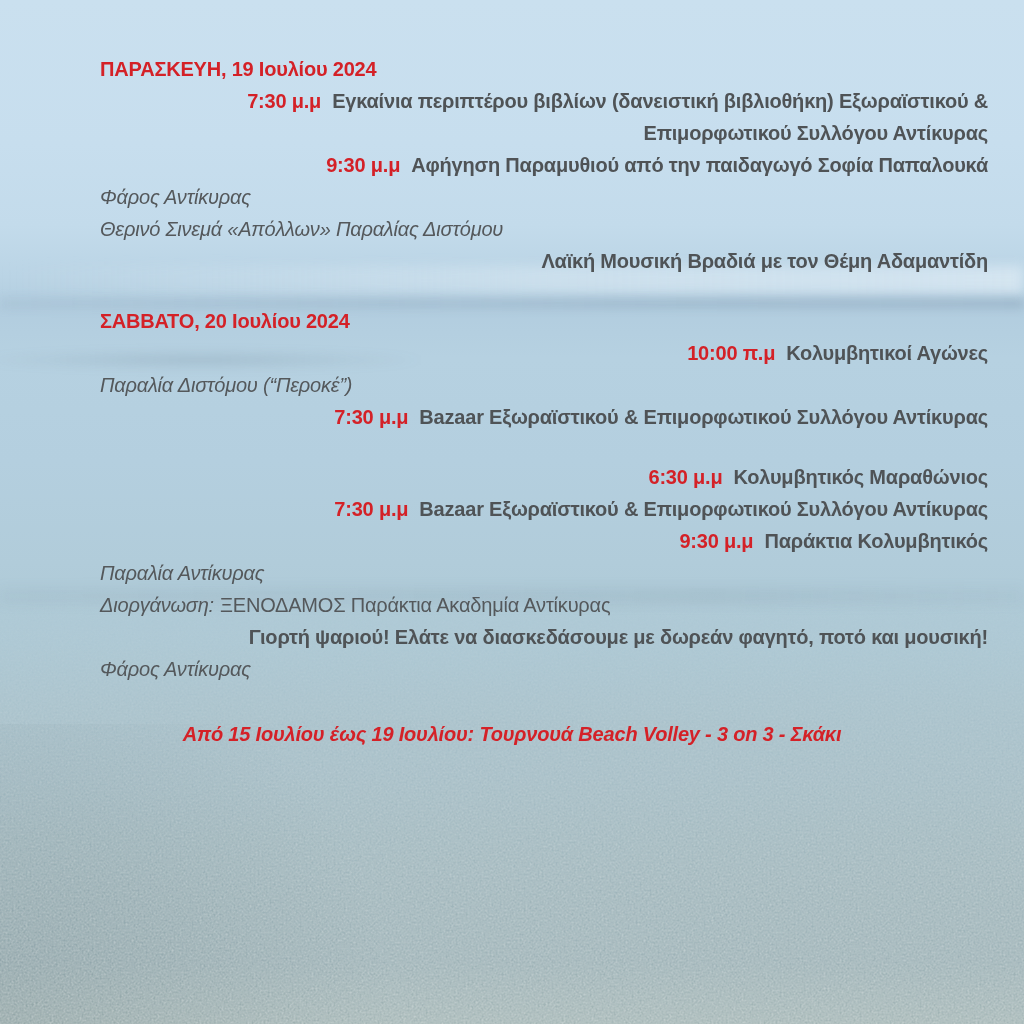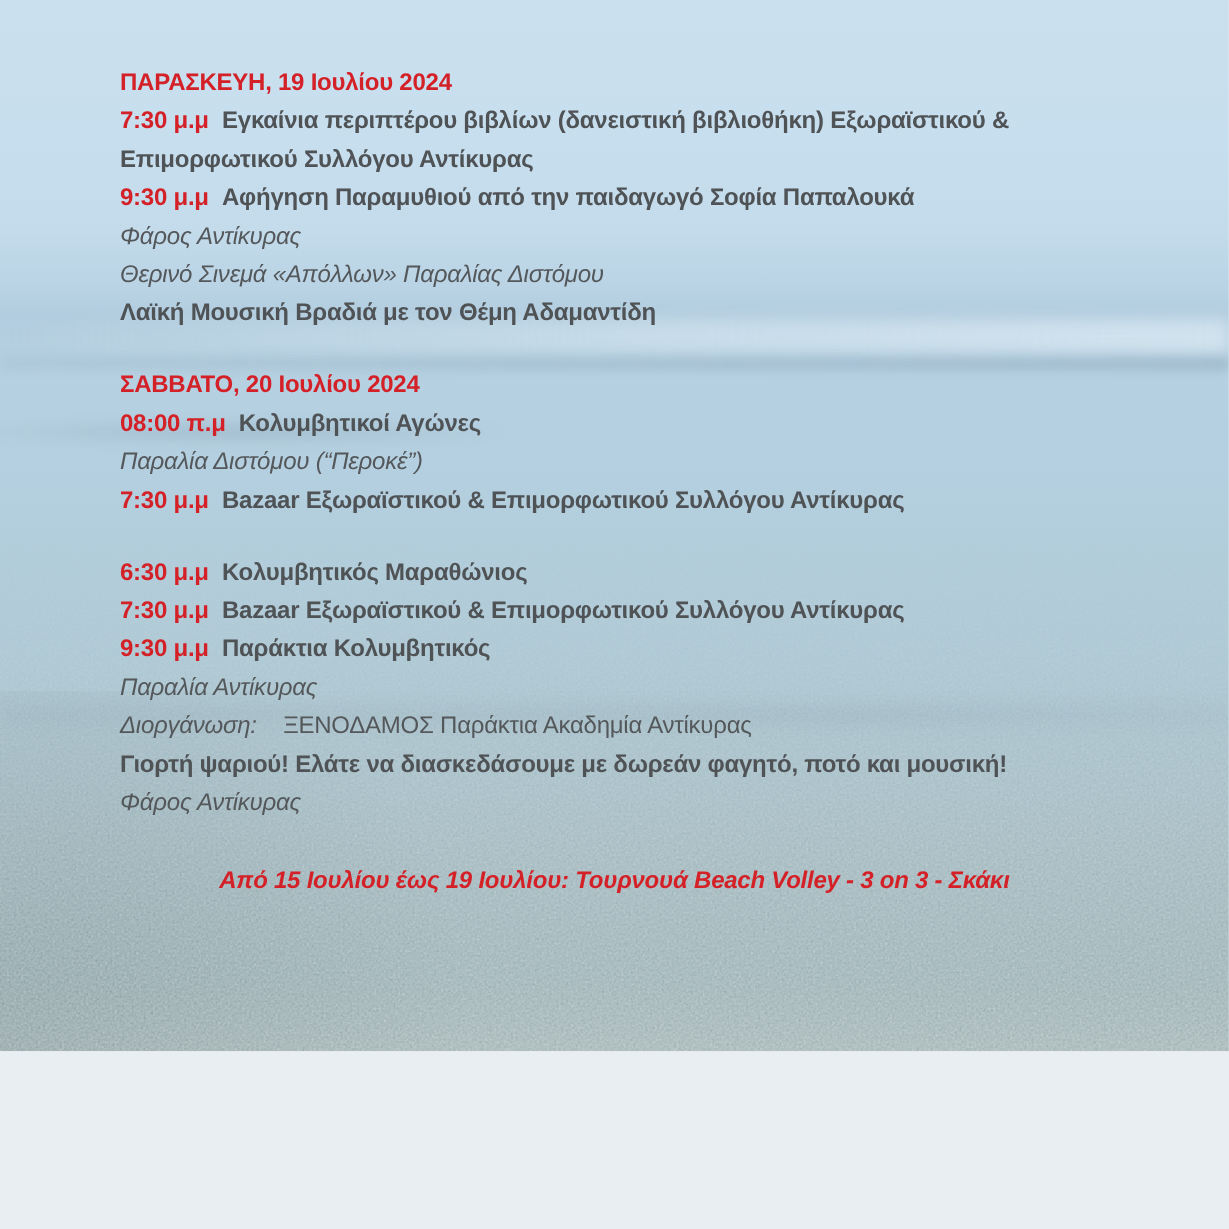--- a/index.html
+++ b/index.html
@@ -1,17 +1,17 @@
 <!DOCTYPE html>
 <html lang="el"><head>
 <meta charset="utf-8">
 <style>
   html,body { margin:0; padding:0; background:#e8eef2; }
   .poster {
-    position:relative; width:1024px; height:876px; overflow:hidden;
+    position:relative; width:1024px; height:1024px; overflow:hidden;
     font-family:"Liberation Sans","DejaVu Sans",sans-serif;
     background:linear-gradient(180deg,
       #cae0ef 0%, #c7deee 14%, #c3dbeb 22%, #bad4e5 27%,
       #b2cddf 30%, #b6d1e1 35%, #b4cfdf 45%, #b1ccda 55%,
       #adc8d4 63%, #a9c2cc 70%, #a6bec7 76%, #a2b9c0 82%,
       #9fb5bb 88%, #9db2b7 94%, #a4b6b6 100%);
   }
   
   .cloud-strip { position:absolute; left:0; right:0; top:266px; height:28px;
     background:linear-gradient(90deg, rgba(242,248,252,0) 0%, rgba(238,246,252,0.35) 55%, rgba(234,243,250,0.55) 100%);
@@ -24,25 +24,25 @@
   .mid-streak { position:absolute; left:0; right:0; top:588px; height:16px;
     background:linear-gradient(90deg, rgba(100,126,142,0.07), rgba(100,126,142,0.12) 70%, rgba(100,126,142,0.05)); filter:blur(6px); }
   .corner-shade { position:absolute; left:0; bottom:0; width:480px; height:300px;
     background:radial-gradient(circle at 0% 100%, rgba(86,107,112,0.22), rgba(86,107,112,0) 70%); }
   .noise-svg { position:absolute; left:0; bottom:0; display:block; }
 
   .content { position:absolute; inset:0; }
   .sections { padding:53px 36px 0 100px; }
   .line { font-size:20px; line-height:32px; color:#54585b; letter-spacing:-0.2px; }
   .heading { color:#d42127; font-weight:700; }
-  .b { font-weight:700; color:#4f5356; }
+  .b { font-weight:700; color:#4f5356;text-align:right; }
   .i { font-style:italic; }
   .time { color:#d42127; font-weight:700; margin-right:11px; white-space:nowrap; }
   .txt { white-space:pre-line; }
-  .org-label { font-style:italic; margin-right:22px; }
+  .org-label { font-style:italic; margin-right:6px; }
   .section + .section { margin-top:28px; }
   .footer-note { margin-top:38px; padding:0 8px; text-align:center;
     font-size:20px; font-weight:700; font-style:italic; color:#d42127; letter-spacing:-0.2px; }
 </style>
 </head>
 <body>
 
 <div class="poster">
 
   <div class="cloud-strip"></div>
@@ -85,21 +85,21 @@
         <div class="line b"><span class="time">7:30 μ.μ</span><span class="txt">Εγκαίνια περιπτέρου βιβλίων (δανειστική βιβλιοθήκη) Εξωραϊστικού &amp;
 Επιμορφωτικού Συλλόγου Αντίκυρας</span></div>
         <div class="line b"><span class="time">9:30 μ.μ</span><span class="txt">Αφήγηση Παραμυθιού από την παιδαγωγό Σοφία Παπαλουκά</span></div>
         <div class="line i"><span>Φάρος Αντίκυρας</span></div>
         <div class="line i"><span>Θερινό Σινεμά «Απόλλων» Παραλίας Διστόμου</span></div>
         <div class="line b"><span>Λαϊκή Μουσική Βραδιά με τον Θέμη Αδαμαντίδη</span></div>
       </div>
 
       <div class="section">
         <div class="line heading">ΣΑΒΒΑΤΟ, 20 Ιουλίου 2024</div>
-        <div class="line b"><span class="time">08:00 π.μ</span><span class="txt">Κολυμβητικοί Αγώνες</span></div>
+        <div class="line b"><span class="time">10:00 π.μ</span><span class="txt">Κολυμβητικοί Αγώνες</span></div>
         <div class="line i"><span>Παραλία Διστόμου (“Περοκέ”)</span></div>
         <div class="line b"><span class="time">7:30 μ.μ</span><span class="txt">Bazaar Εξωραϊστικού &amp; Επιμορφωτικού Συλλόγου Αντίκυρας</span></div>
       </div>
 
       <div class="section">
         <div class="line b"><span class="time">6:30 μ.μ</span><span class="txt">Κολυμβητικός Μαραθώνιος</span></div>
         <div class="line b"><span class="time">7:30 μ.μ</span><span class="txt">Bazaar Εξωραϊστικού &amp; Επιμορφωτικού Συλλόγου Αντίκυρας</span></div>
         <div class="line b"><span class="time">9:30 μ.μ</span><span class="txt">Παράκτια Κολυμβητικός</span></div>
         <div class="line i"><span>Παραλία Αντίκυρας</span></div>
         <div class="line"><span class="org-label">Διοργάνωση:</span><span>ΞΕΝΟΔΑΜΟΣ Παράκτια Ακαδημία Αντίκυρας</span></div>

